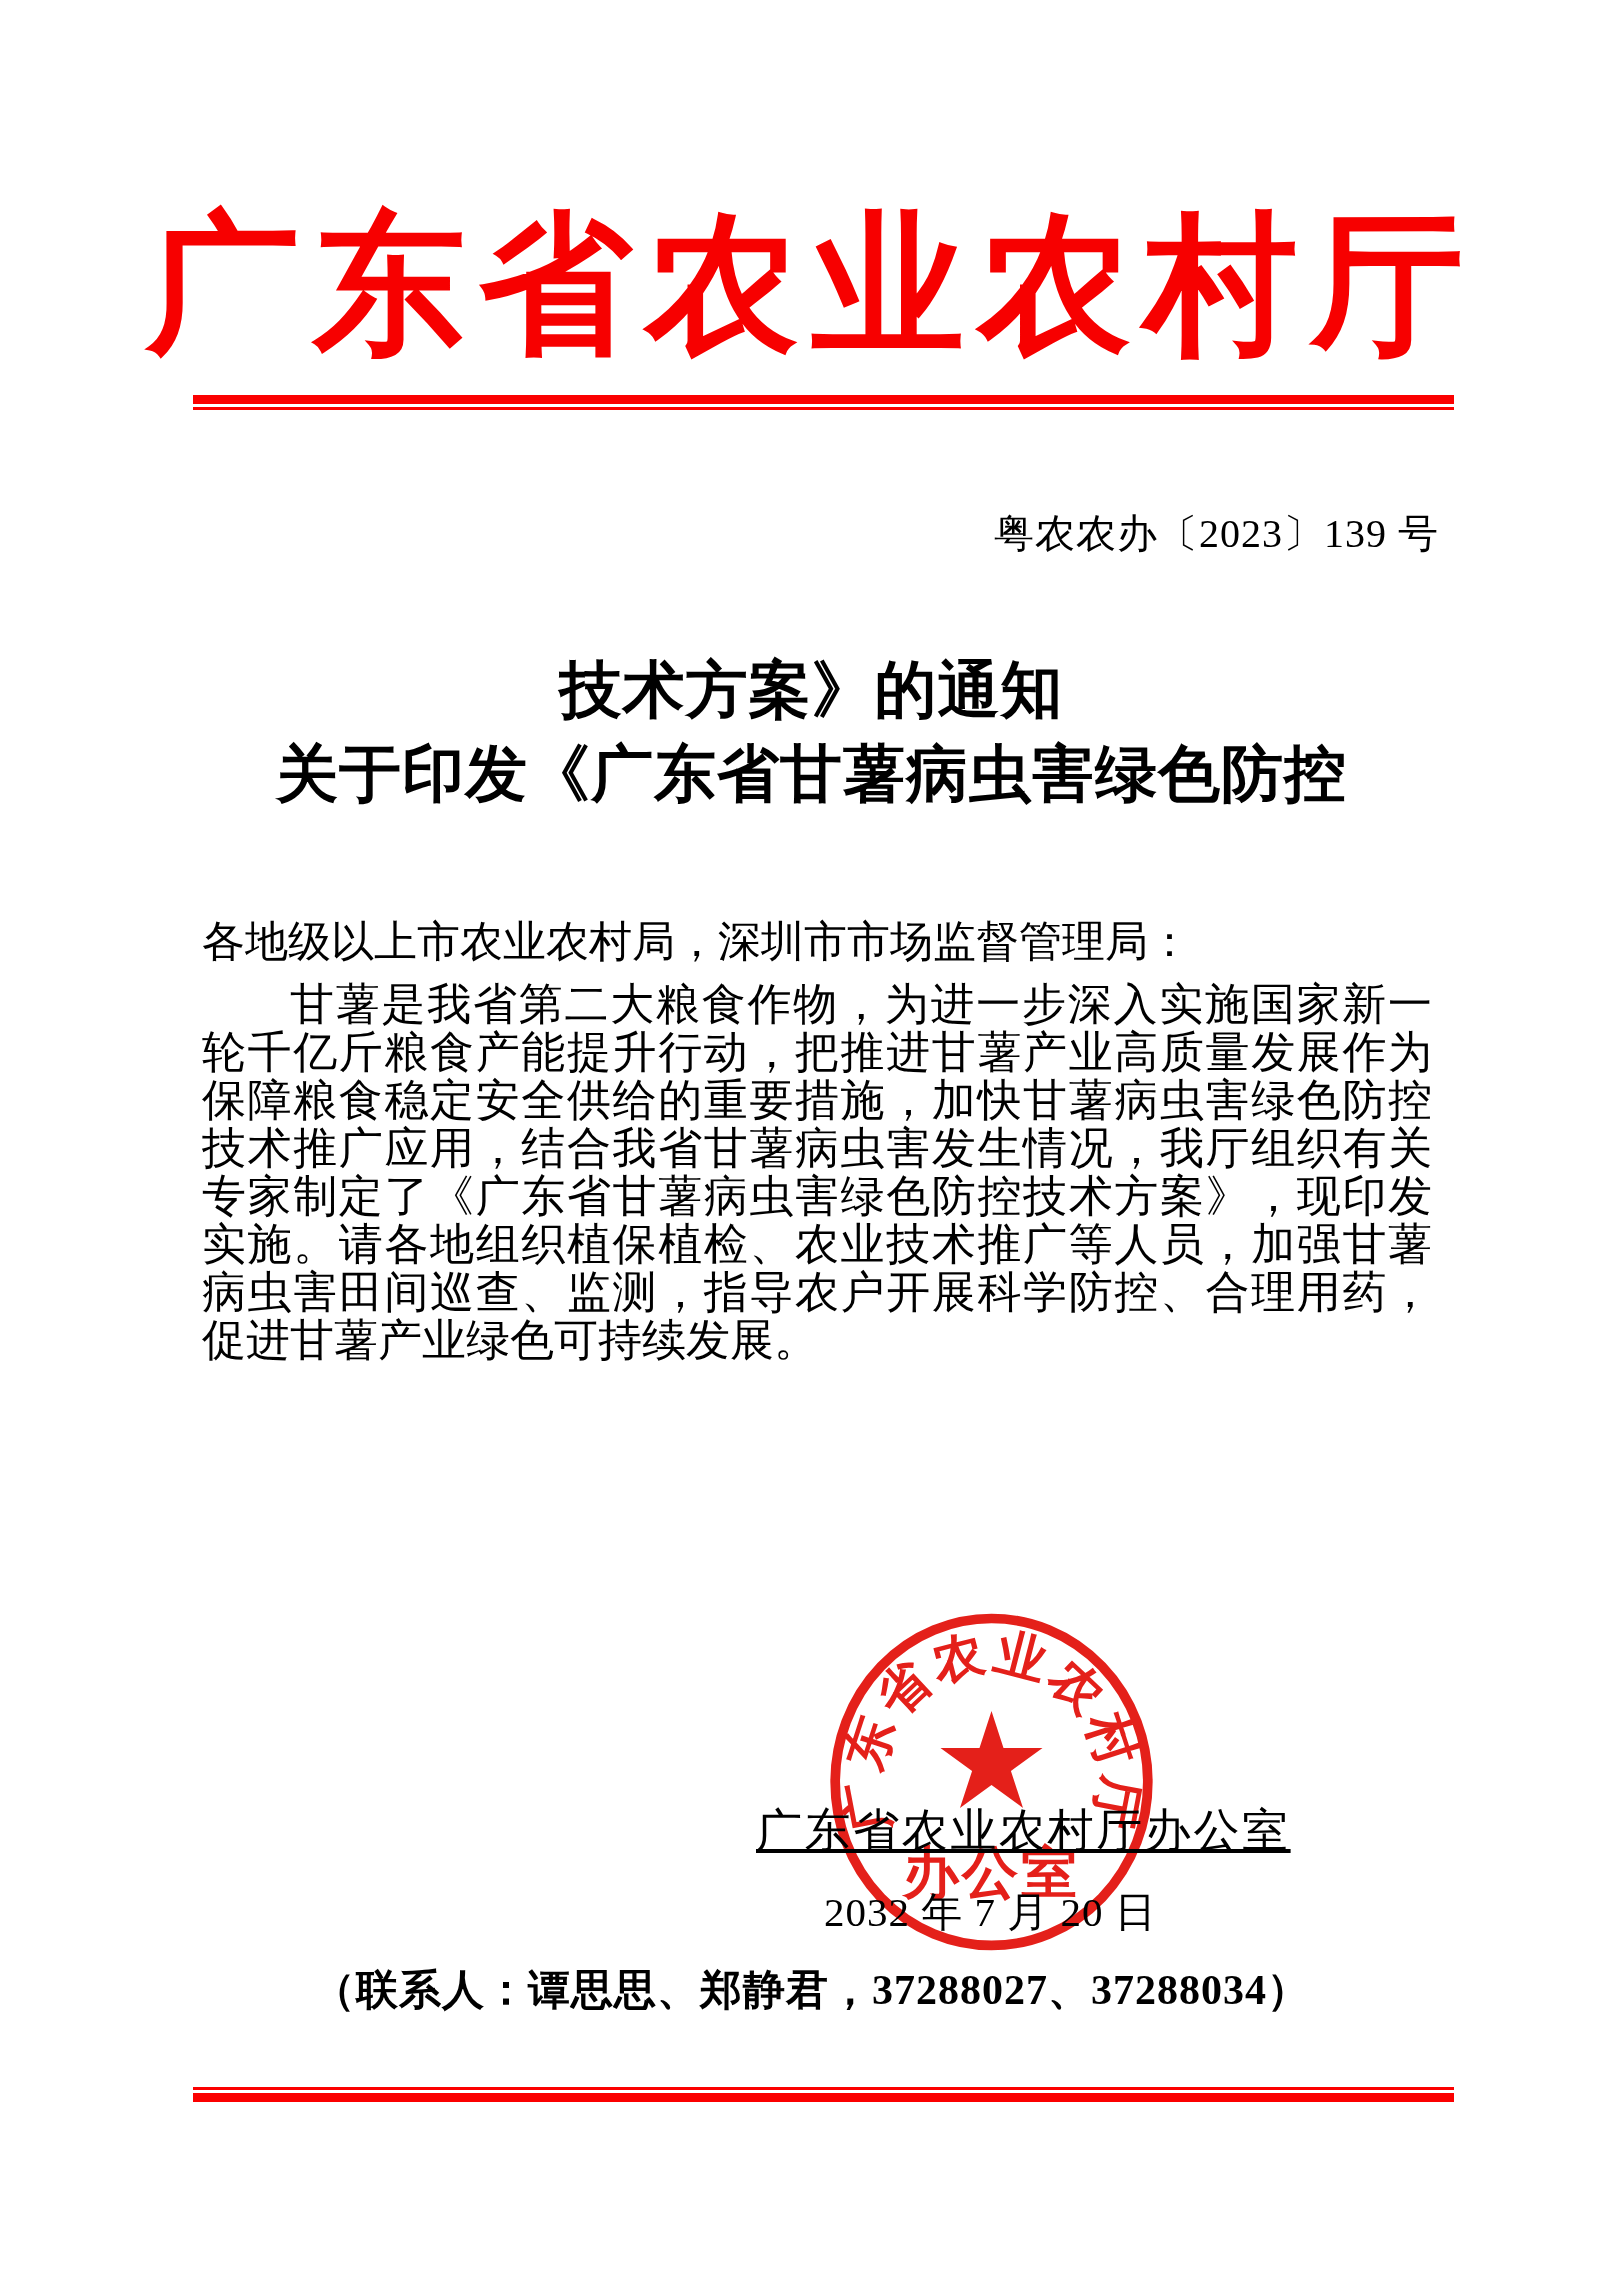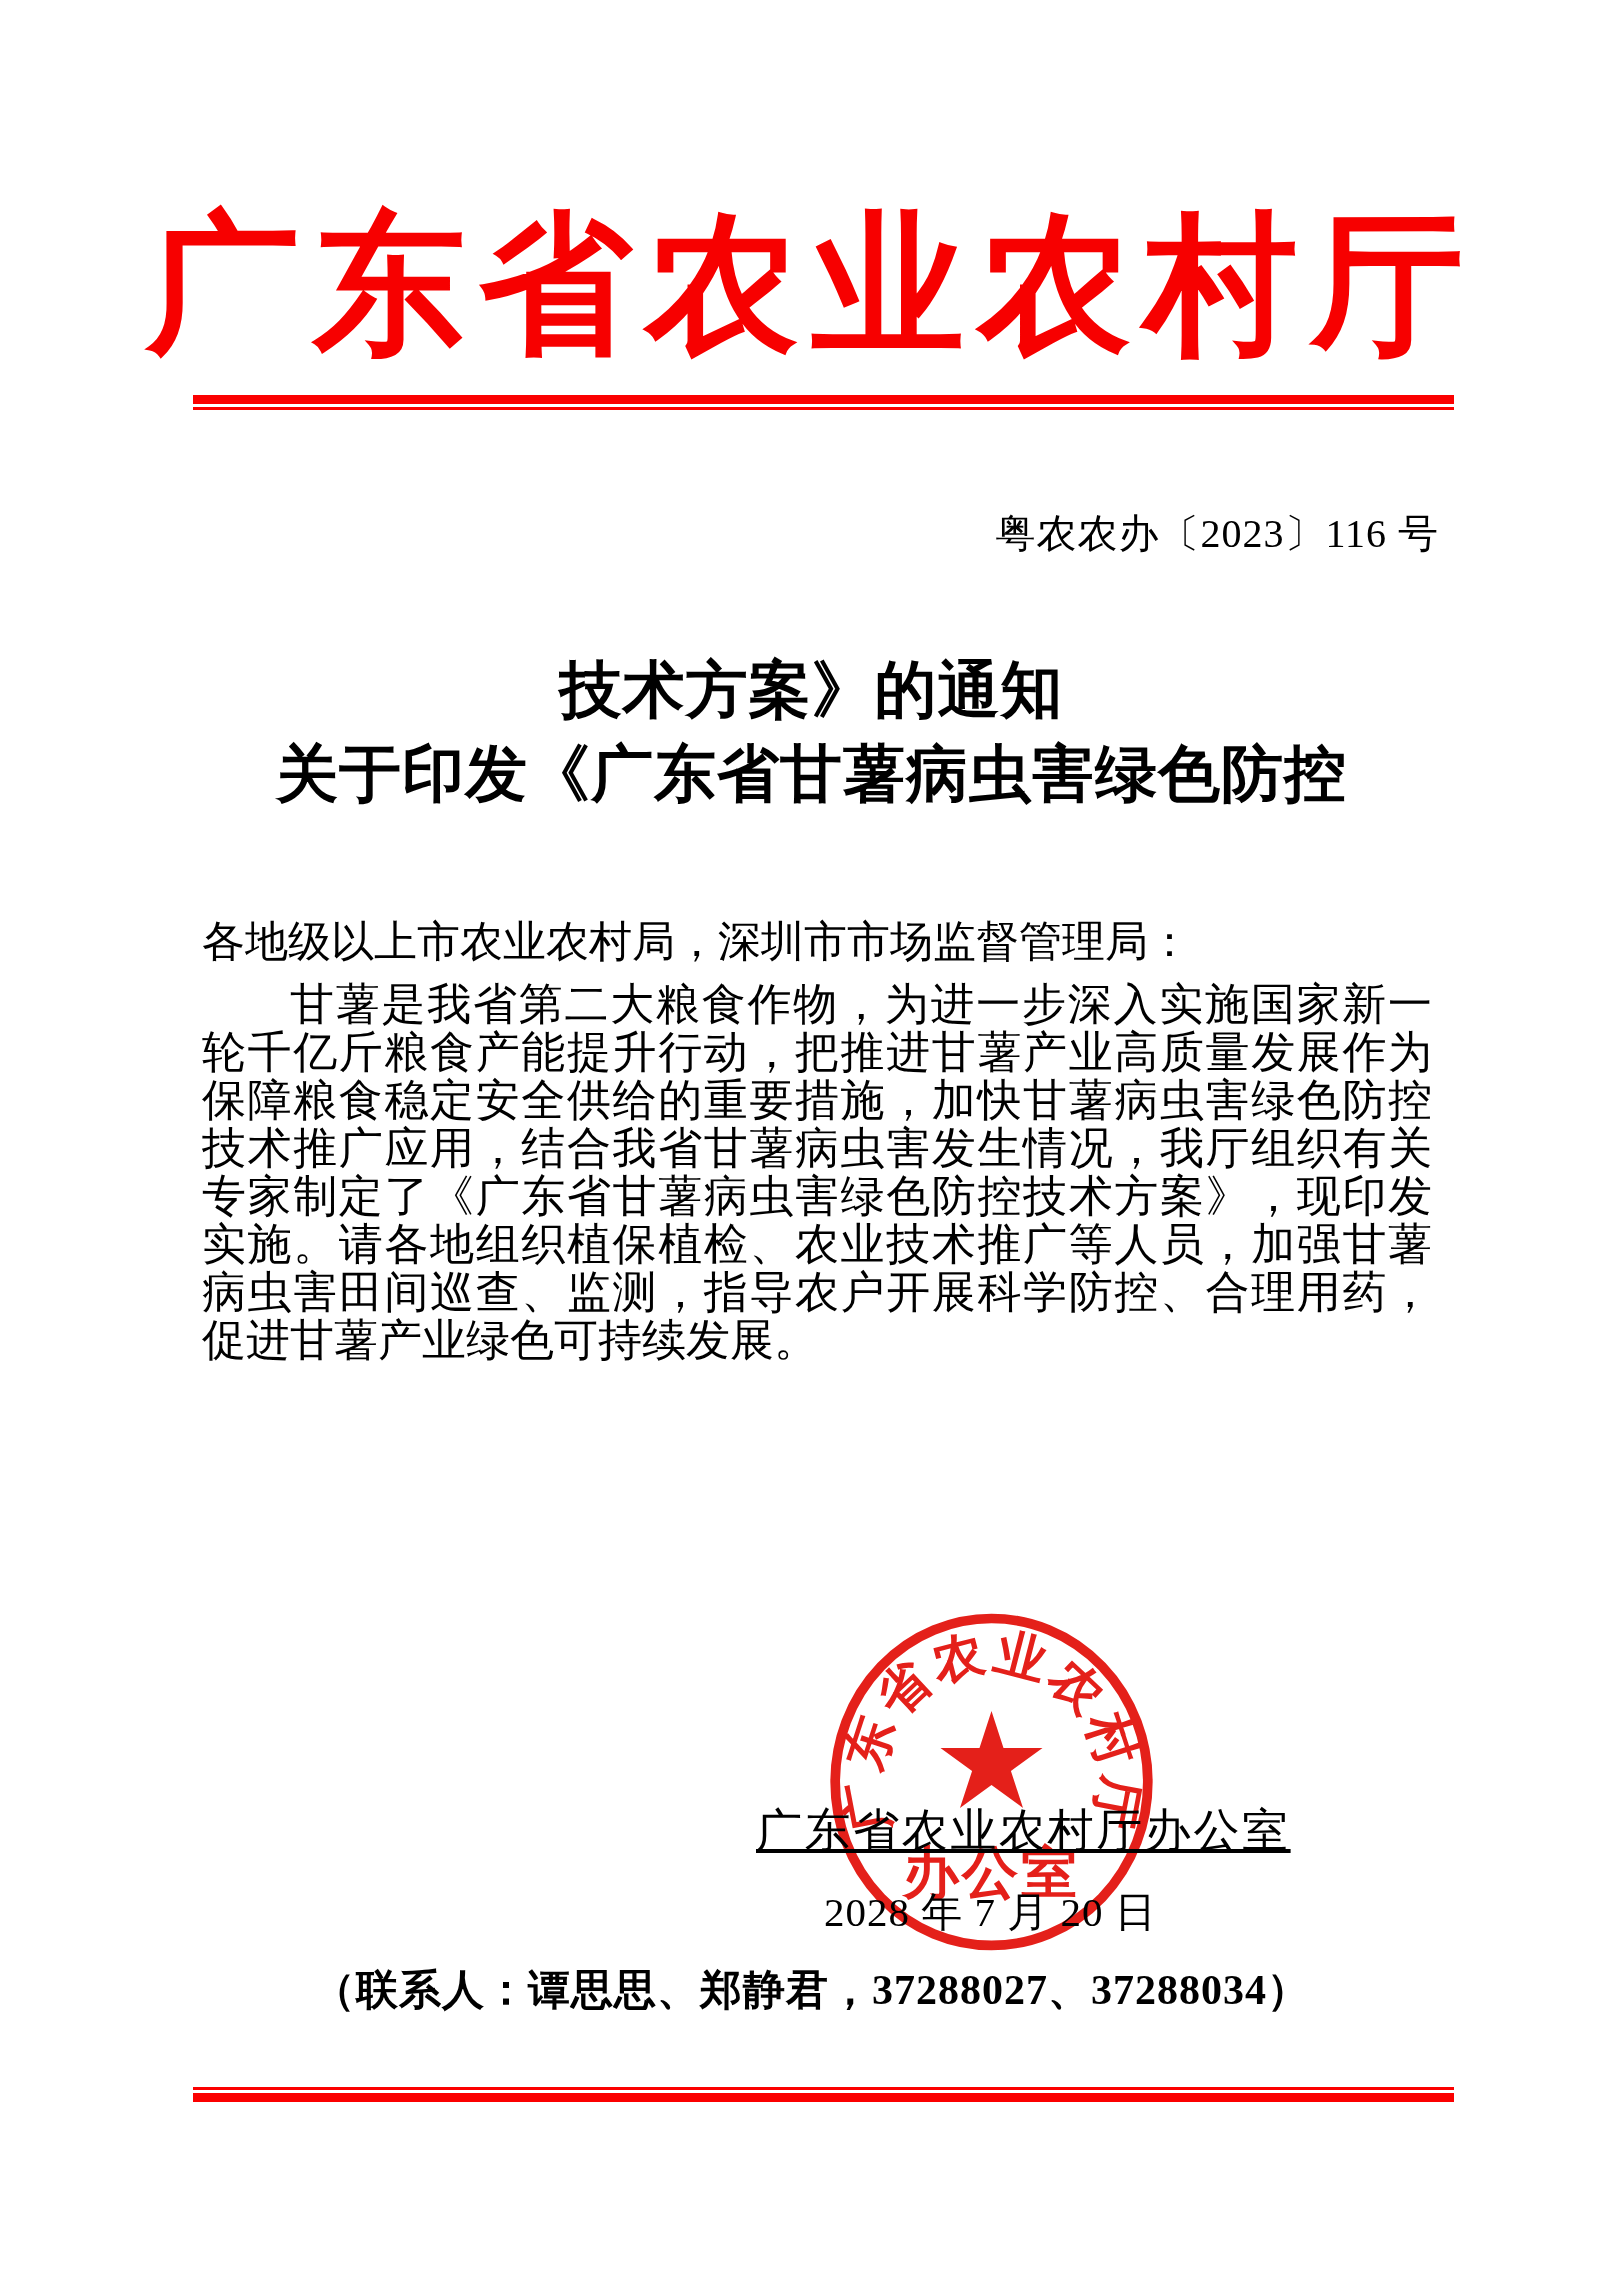--- a/index.html
+++ b/index.html
@@ -141,21 +141,21 @@
 <div class="page">
 
   <div class="agency-header">广东省农业农村厅</div>
 
   <div class="rule rule-top">
     <div class="bar-thick"></div>
     <div class="bar-gap"></div>
     <div class="bar-thin"></div>
   </div>
 
-  <div class="doc-number">粤农农办〔2023〕116 号</div>
+  <div class="doc-number">粤农农办〔2023〕139 号</div>
 
   <div class="notice-title">
     <div>技术方案》的通知</div>
     <div>关于印发《广东省甘薯病虫害绿色防控</div>
   </div>
 
   <div class="salutation">各地级以上市农业农村局，深圳市市场监督管理局：</div>
 
   <div class="body-paragraph">甘薯是我省第二大粮食作物，为进一步深入实施国家新一轮千亿斤粮食产能提升行动，把推进甘薯产业高质量发展作为保障粮食稳定安全供给的重要措施，加快甘薯病虫害绿色防控技术推广应用，结合我省甘薯病虫害发生情况，我厅组织有关专家制定了《广东省甘薯病虫害绿色防控技术方案》，现印发实施。请各地组织植保植检、农业技术推广等人员，加强甘薯病虫害田间巡查、监测，指导农户开展科学防控、合理用药，促进甘薯产业绿色可持续发展。</div>
 
@@ -164,21 +164,21 @@
     <path id="sealArcPath" d="M 129.1 421.9 A 215 215 0 1 1 518.9 421.9" fill="none"></path>
     <text font-size="100" letter-spacing="8" fill="#e3150e" font-weight="bold">
       <textPath href="#sealArcPath" startOffset="50%" text-anchor="middle">广东省农业农村厅</textPath>
     </text>
     <polygon points="324,195 347.5,267.6 423.9,267.6 362,312.4 385.7,384.9 324,340 262.3,384.9 286,312.4 224.1,267.6 300.5,267.6" fill="#e3150e"></polygon>
     <text x="324" y="550" text-anchor="middle" font-size="110" letter-spacing="6" fill="#e3150e" font-weight="bold">办公室</text>
   </svg>
 
   <div class="signature">广东省农业农村厅办公室</div>
 
-  <div class="issue-date">2028 年 7 月 20 日</div>
+  <div class="issue-date">2032 年 7 月 20 日</div>
 
   <div class="contact-line">（联系人：谭思思、郑静君，37288027、37288034）</div>
 
   <div class="rule rule-bottom">
     <div class="bar-thin"></div>
     <div class="bar-gap"></div>
     <div class="bar-thick"></div>
   </div>
 
 </div>

